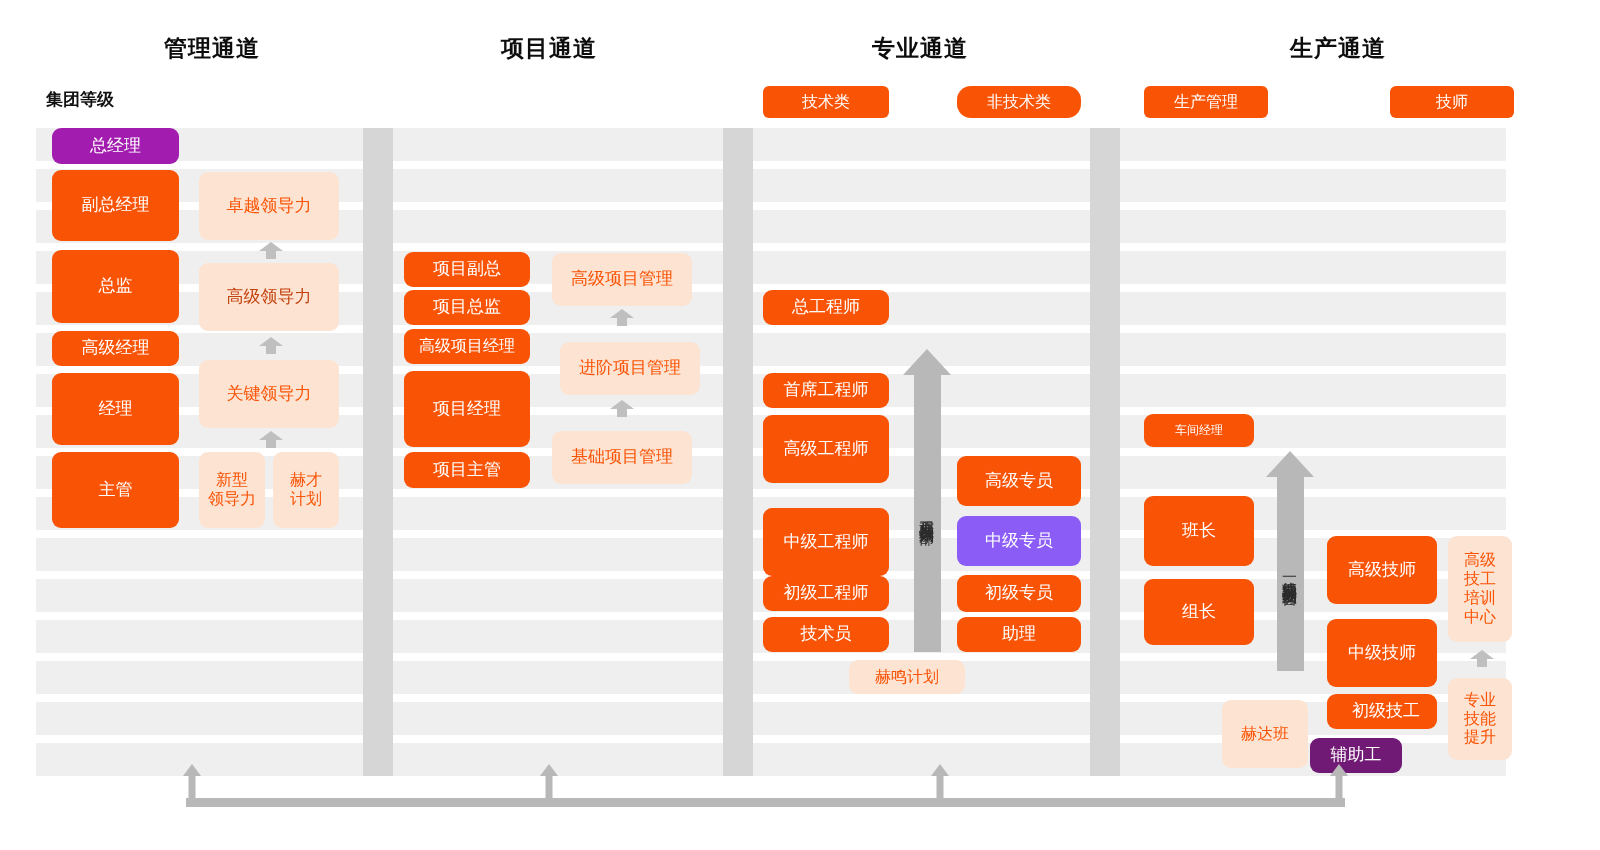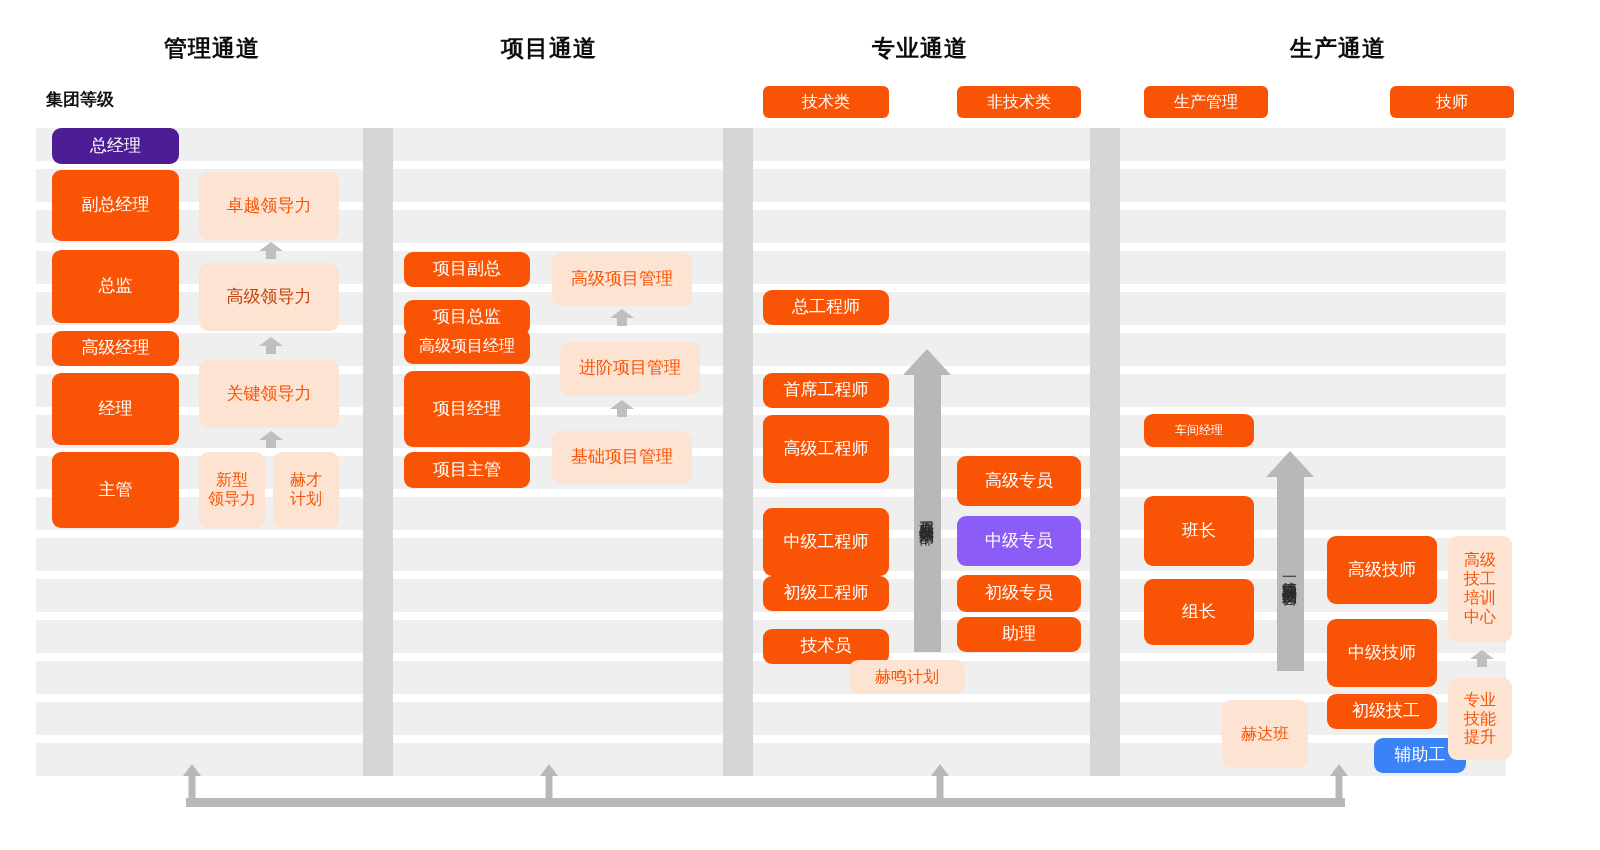--- a/index.html
+++ b/index.html
@@ -152,65 +152,65 @@
       <div class="channel-title" style="left: 212px;">管理通道</div>
       <div class="channel-title" style="left: 549px;">项目通道</div>
       <div class="channel-title" style="left: 920px;">专业通道</div>
       <div class="channel-title" style="left: 1338px;">生产通道</div>
     </div>
 
   <div class="grade-label">集团等级</div>
 
   <div id="pills">
       <div class="pill" style="left: 763px; width: 126px; top: 86px; background: rgb(249, 83, 5);">技术类</div>
-      <div class="pill" style="left: 957px; width: 124px; top: 86px; background: rgb(249, 83, 5);">非技术类</div>
+      <div class="pill" style="left: 957px; width: 124px; top: 86px; background: rgb(249, 83, 5); border-radius: 14px;">非技术类</div>
       <div class="pill" style="left: 1144px; width: 124px; top: 86px; background: rgb(249, 83, 5);">生产管理</div>
       <div class="pill" style="left: 1390px; width: 124px; top: 86px; background: rgb(249, 83, 5);">技师</div>
     </div>
 
   <div id="boxes">
-      <div class="box solid" style="left: 52px; top: 128px; width: 127px; height: 36px; font-size: 17px; background: #4c1d95;">总经理</div>
+      <div class="box solid" style="left: 52px; top: 128px; width: 127px; height: 36px; font-size: 17px; background: #a21caf;">总经理</div>
       <div class="box solid" style="left: 52px; top: 170px; width: 127px; height: 71px; font-size: 17px; background: rgb(249, 83, 5);">副总经理</div>
       <div class="box solid" style="left: 52px; top: 250px; width: 127px; height: 73px; font-size: 17px; background: rgb(249, 83, 5);">总监</div>
       <div class="box solid" style="left: 52px; top: 331px; width: 127px; height: 35px; font-size: 17px; background: rgb(249, 83, 5);">高级经理</div>
       <div class="box solid" style="left: 52px; top: 373px; width: 127px; height: 72px; font-size: 17px; background: rgb(249, 83, 5);">经理</div>
       <div class="box solid" style="left: 52px; top: 452px; width: 127px; height: 76px; font-size: 17px; background: rgb(249, 83, 5);">主管</div>
       <div class="box soft" style="left: 199px; top: 172px; width: 140px; height: 68px; font-size: 17px; background: rgb(253, 227, 210); color: rgb(249, 83, 5);">卓越领导力</div>
       <div class="box soft" style="left: 199px; top: 263px; width: 140px; height: 68px; font-size: 17px; background: rgb(253, 227, 210); color: #c2410c;">高级领导力</div>
       <div class="box soft" style="left: 199px; top: 360px; width: 140px; height: 68px; font-size: 17px; background: rgb(253, 227, 210); color: rgb(249, 83, 5);">关键领导力</div>
       <div class="box soft" style="left: 199px; top: 452px; width: 66px; height: 76px; font-size: 16px; background: rgb(253, 227, 210); color: rgb(249, 83, 5);">新型
 领导力</div>
       <div class="box soft" style="left: 273px; top: 452px; width: 66px; height: 76px; font-size: 16px; background: rgb(253, 227, 210); color: rgb(249, 83, 5);">赫才
 计划</div>
       <div class="box solid" style="left: 404px; top: 252px; width: 126px; height: 35px; font-size: 17px; background: rgb(249, 83, 5);">项目副总</div>
-      <div class="box solid" style="left: 404px; top: 290px; width: 126px; height: 35px; font-size: 17px; background: rgb(249, 83, 5); margin-top: 10px;">项目总监</div>
+      <div class="box solid" style="left: 404px; top: 290px; width: 126px; height: 35px; font-size: 17px; background: rgb(249, 83, 5);">项目总监</div>
       <div class="box solid" style="left: 404px; top: 329px; width: 126px; height: 35px; font-size: 16px; background: rgb(249, 83, 5);">高级项目经理</div>
       <div class="box solid" style="left: 404px; top: 371px; width: 126px; height: 76px; font-size: 17px; background: rgb(249, 83, 5);">项目经理</div>
       <div class="box solid" style="left: 404px; top: 452px; width: 126px; height: 36px; font-size: 17px; background: rgb(249, 83, 5);">项目主管</div>
       <div class="box soft" style="left: 552px; top: 253px; width: 140px; height: 53px; font-size: 17px; background: rgb(253, 227, 210); color: rgb(249, 83, 5);">高级项目管理</div>
       <div class="box soft" style="left: 552px; top: 342px; width: 140px; height: 53px; font-size: 17px; background: rgb(253, 227, 210); color: rgb(249, 83, 5); margin-left: 8px;">进阶项目管理</div>
       <div class="box soft" style="left: 552px; top: 431px; width: 140px; height: 53px; font-size: 17px; background: rgb(253, 227, 210); color: rgb(249, 83, 5);">基础项目管理</div>
       <div class="box solid" style="left: 763px; top: 290px; width: 126px; height: 35px; font-size: 17px; background: rgb(249, 83, 5);">总工程师</div>
       <div class="box solid" style="left: 763px; top: 373px; width: 126px; height: 35px; font-size: 17px; background: rgb(249, 83, 5);">首席工程师</div>
       <div class="box solid" style="left: 763px; top: 415px; width: 126px; height: 68px; font-size: 17px; background: rgb(249, 83, 5);">高级工程师</div>
       <div class="box solid" style="left: 763px; top: 508px; width: 126px; height: 68px; font-size: 17px; background: rgb(249, 83, 5);">中级工程师</div>
       <div class="box solid" style="left: 763px; top: 576px; width: 126px; height: 35px; font-size: 17px; background: rgb(249, 83, 5);">初级工程师</div>
-      <div class="box solid" style="left: 763px; top: 617px; width: 126px; height: 35px; font-size: 17px; background: rgb(249, 83, 5); margin-top: 12px;">技术员</div>
+      <div class="box solid" style="left: 763px; top: 617px; width: 126px; height: 35px; font-size: 17px; background: rgb(249, 83, 5);">技术员</div>
       <div class="box solid" style="left: 957px; top: 456px; width: 124px; height: 50px; font-size: 17px; background: rgb(249, 83, 5);">高级专员</div>
       <div class="box solid" style="left: 957px; top: 516px; width: 124px; height: 50px; font-size: 17px; background: #8b5cf6;">中级专员</div>
       <div class="box solid" style="left: 957px; top: 575px; width: 124px; height: 37px; font-size: 17px; background: rgb(249, 83, 5);">初级专员</div>
       <div class="box solid" style="left: 957px; top: 617px; width: 124px; height: 35px; font-size: 17px; background: rgb(249, 83, 5);">助理</div>
       <div class="box soft" style="left: 849px; top: 660px; width: 116px; height: 34px; font-size: 16px; background: rgb(253, 227, 210); color: rgb(249, 83, 5);">赫鸣计划</div>
       <div class="box solid" style="left: 1144px; top: 414px; width: 110px; height: 33px; font-size: 12px; background: rgb(249, 83, 5);">车间经理</div>
       <div class="box solid" style="left: 1144px; top: 496px; width: 110px; height: 70px; font-size: 17px; background: rgb(249, 83, 5);">班长</div>
       <div class="box solid" style="left: 1144px; top: 579px; width: 110px; height: 66px; font-size: 17px; background: rgb(249, 83, 5);">组长</div>
       <div class="box solid" style="left: 1327px; top: 536px; width: 110px; height: 68px; font-size: 17px; background: rgb(249, 83, 5);">高级技师</div>
       <div class="box solid" style="left: 1327px; top: 619px; width: 110px; height: 68px; font-size: 17px; background: rgb(249, 83, 5);">中级技师</div>
       <div class="box solid" style="left: 1327px; top: 694px; width: 110px; height: 35px; font-size: 17px; background: rgb(249, 83, 5); padding-left: 8px;">初级技工</div>
-      <div class="box solid" style="left: 1374px; top: 738px; width: 92px; height: 35px; font-size: 17px; background: #3b82f6;">辅助工</div>
+      <div class="box solid" style="left: 1310px; top: 738px; width: 92px; height: 35px; font-size: 17px; background: #701a75;">辅助工</div>
       <div class="box soft" style="left: 1448px; top: 536px; width: 64px; height: 106px; font-size: 16px; background: rgb(253, 227, 210); color: rgb(249, 83, 5);">高级
 技工
 培训
 中心</div>
       <div class="box soft" style="left: 1448px; top: 678px; width: 64px; height: 82px; font-size: 16px; background: rgb(253, 227, 210); color: rgb(249, 83, 5);">专业
 技能
 提升</div>
       <div class="box soft" style="left: 1222px; top: 700px; width: 86px; height: 68px; font-size: 16px; background: rgb(253, 227, 210); color: rgb(249, 83, 5);">赫达班</div>
     </div>
 

